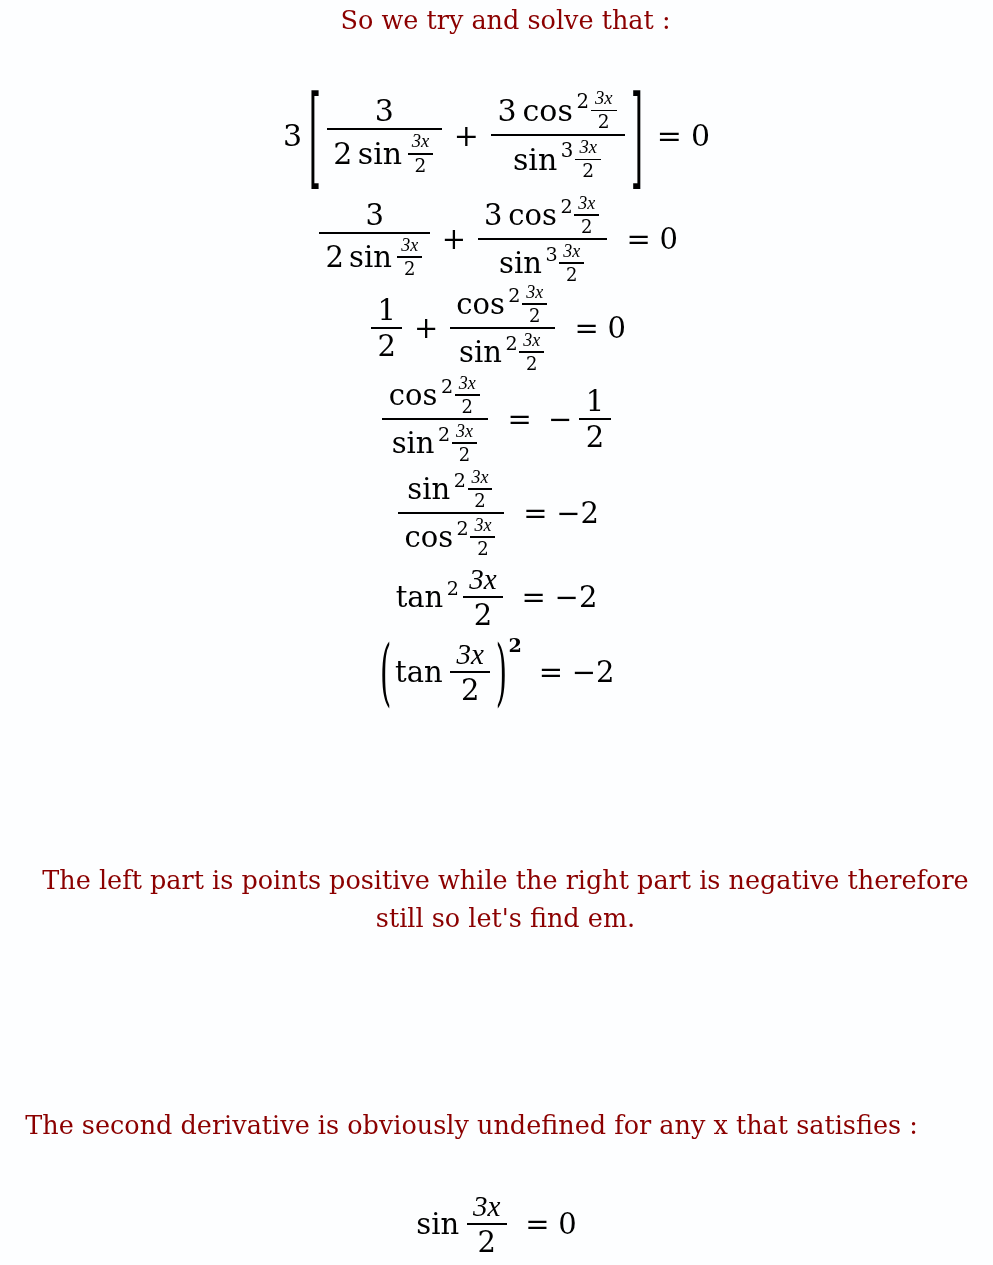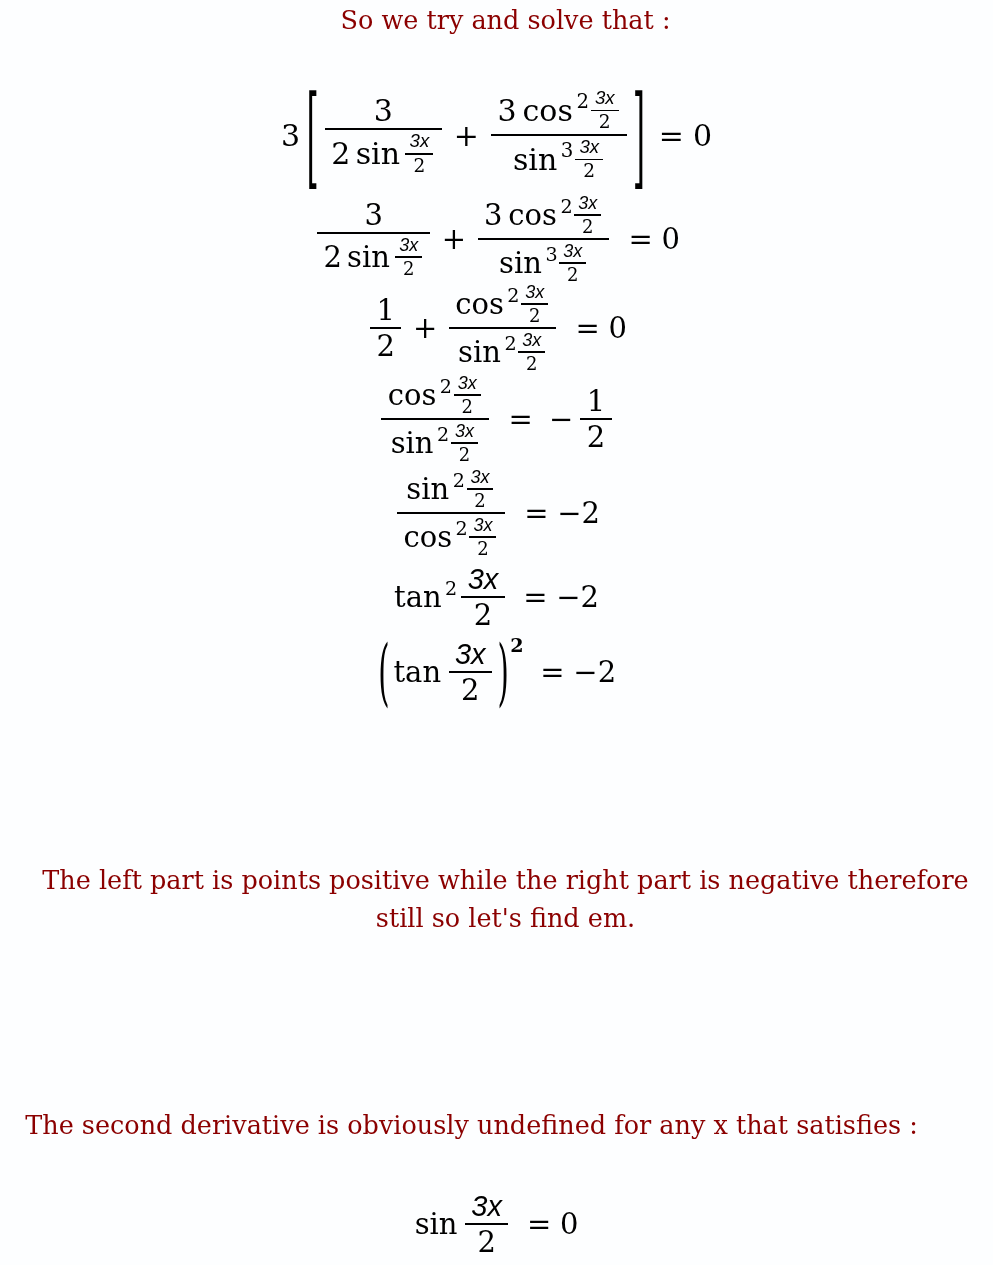--- a/index.html
+++ b/index.html
@@ -53,21 +53,21 @@
     justify-content: center;
     align-items: center;
   }
   .mrow {
     display: inline-flex;
     align-items: center;
     white-space: nowrap;
   }
   .mi {              
     font-style: italic;
-    font-family: Liberation Sans, sans-serif;
+    font-family: Liberation Serif, serif;
   }
   .op {
     display: inline-block;
     padding: 0 .26em;
   }
   .rel {
     display: inline-block;
     padding: 0 .3em;
   }
   .fn {              

